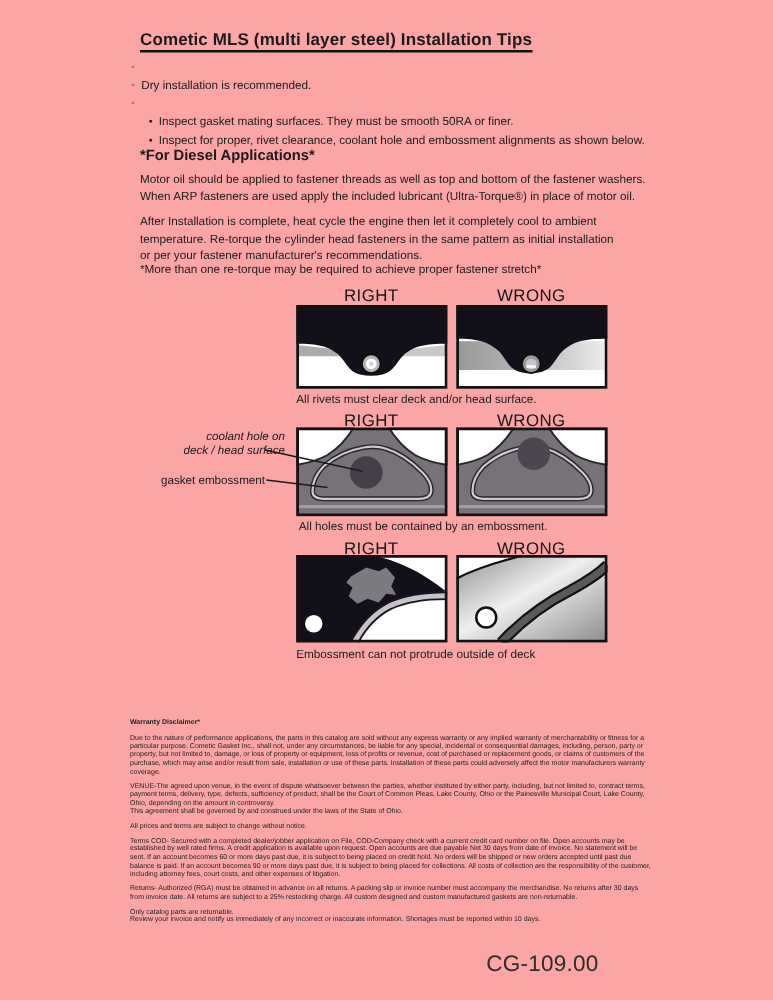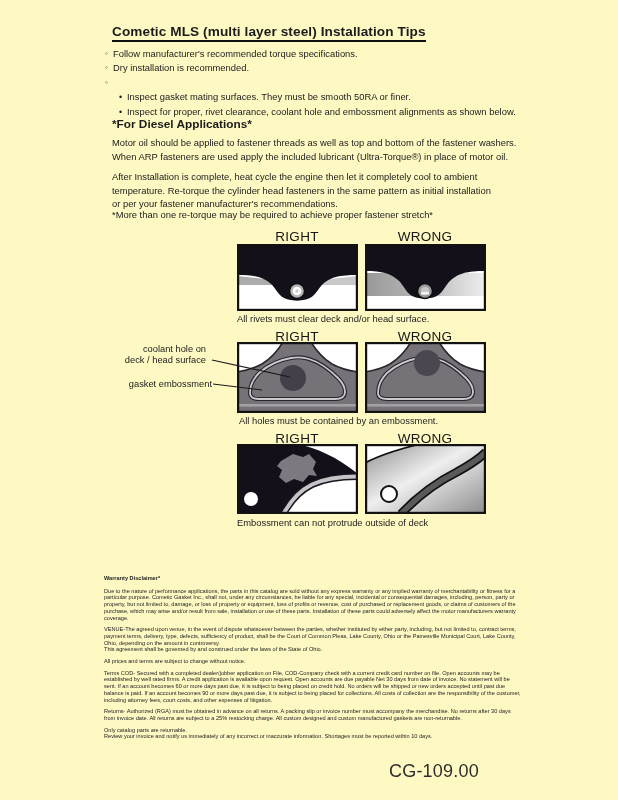--- a/index.html
+++ b/index.html
@@ -1,16 +1,16 @@
 <!DOCTYPE html>
 <html><head>
 <meta charset="utf-8">
 <style>
   html,body{margin:0;padding:0;background:#ffffff;}
-  .page{position:relative;width:618px;height:800px;background:#fef9c3;
+  .page{position:relative;width:618px;height:800px;background:#fca5a5;
         font-family:"Liberation Sans",sans-serif;color:#1b1b1b;overflow:hidden;}
   .abs{position:absolute;}
   .title{left:112px;top:24px;font-size:13.6px;font-weight:bold;letter-spacing:.1px;
          border-bottom:2px solid #111;padding-bottom:1px;white-space:nowrap;}
   .bullets{left:105px;top:47px;font-size:9.4px;line-height:14.4px;white-space:nowrap;}
   .b-row{display:flex;align-items:flex-start;}
   .b-mark{width:8px;font-size:8px;line-height:14.4px;flex:0 0 auto;}
   .sub{margin-left:14px;}
   .sub .b-mark{font-size:9px;}
   .diesel-h{left:112px;top:117px;font-size:11.8px;font-weight:bold;white-space:nowrap;}
@@ -29,21 +29,20 @@
 </head>
 <body>
 
 <div class="page">
 
   <div class="abs title">Cometic MLS (multi layer steel) Installation Tips</div>
 
   <div class="abs bullets">
     <div class="b-row">
       <span class="b-mark">◦</span>
-      <span>Follow manufacturer's recommended torque specifications.</span>
     </div>
     <div class="b-row">
       <span class="b-mark">◦</span>
       <span>Dry installation is recommended.</span>
     </div>
     <div class="b-row">
       <span class="b-mark">◦</span>
     </div>
     <div class="b-row sub">
       <span class="b-mark">•</span>
@@ -96,21 +95,21 @@
     <circle cx="60" cy="47" r="4.3" fill="#c6c6c6"></circle>
     <rect x="56" y="48" width="8" height="2.6" rx="1.2" fill="#f4f4f4"></rect>
     <rect x="1" y="1" width="119" height="65" fill="none" stroke="#121212" stroke-width="2.4"></rect>
   </svg>
 
   <div class="abs caption" style="left:237px;top:313px;">All rivets must clear deck and/or head surface.</div>
 
   <div class="abs rw" style="left:237px;top:329px;">RIGHT</div>
   <div class="abs rw" style="left:365px;top:329px;">WRONG</div>
 
-  <div class="abs side-label" style="left:112px;top:344px;">
+  <div class="abs side-label" style="left:134px;top:344px;font-style:italic;">
     <div>coolant hole on</div>
     <div>deck / head surface</div>
   </div>
   <div class="abs side-label" style="left:118px;top:379px;">gasket embossment</div>
 
   <svg class="abs" style="left:237px;top:342px;" width="121" height="71" viewBox="0 0 121 71">
     <rect width="121" height="71" fill="#767277"></rect>
     <path d="M0,0 L46,0 C40,10 33,17 25,22 C17,26.5 9,28.5 0,30 Z" fill="#ffffff" stroke="#2a252e" stroke-width="1.6"></path>
     <path d="M121,0 L74,0 C80,10 87,17 95,22 C103,26.5 111,28.5 121,30 Z" fill="#ffffff" stroke="#2a252e" stroke-width="1.6"></path>
     <rect x="0" y="62" width="121" height="2.6" fill="#a3a0a5"></rect>

